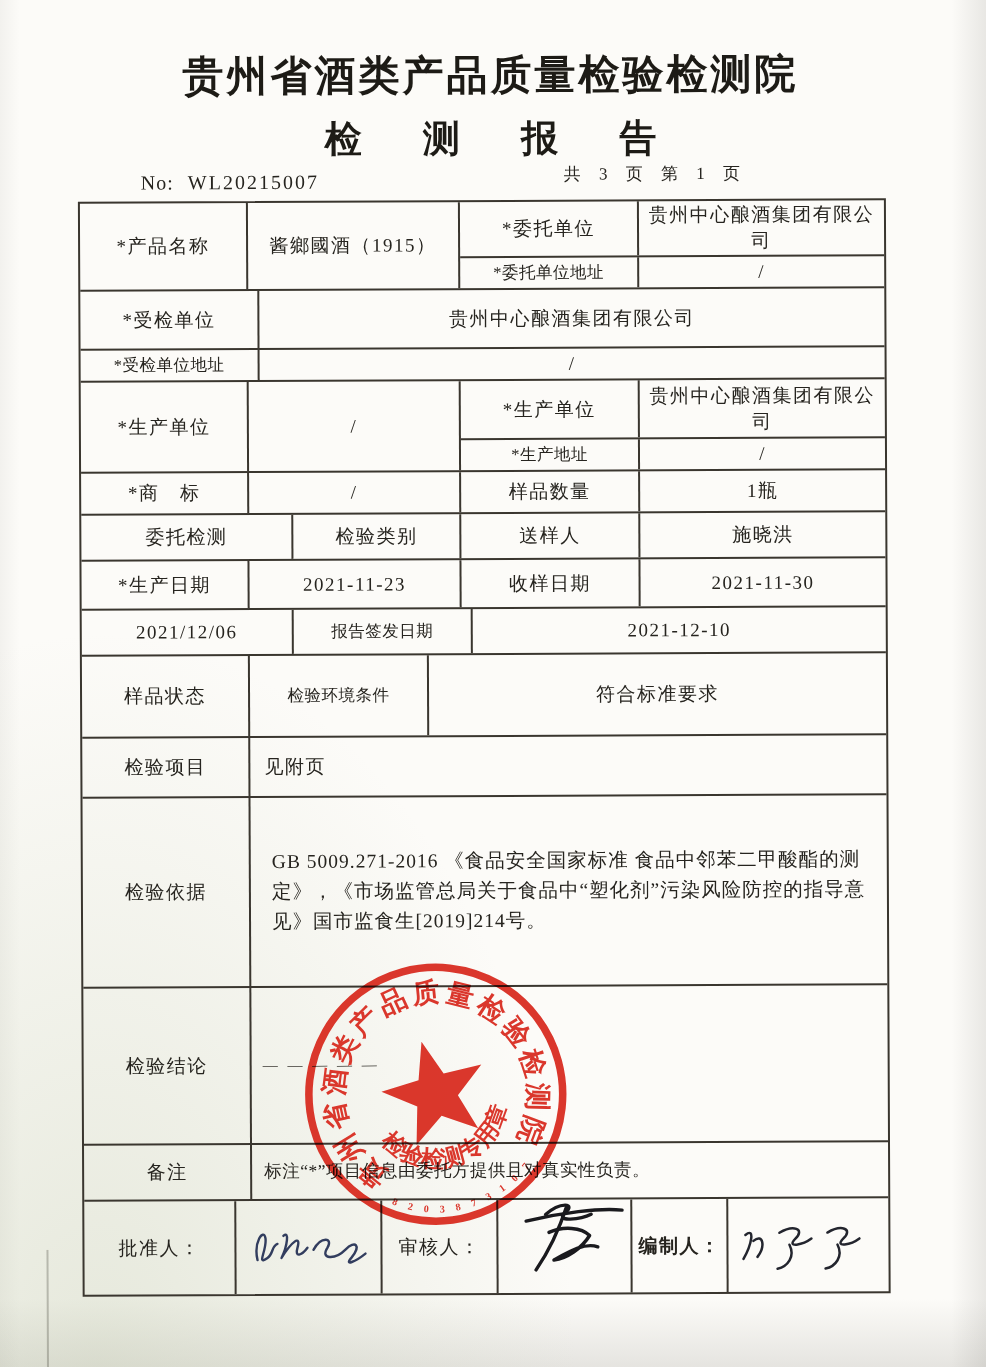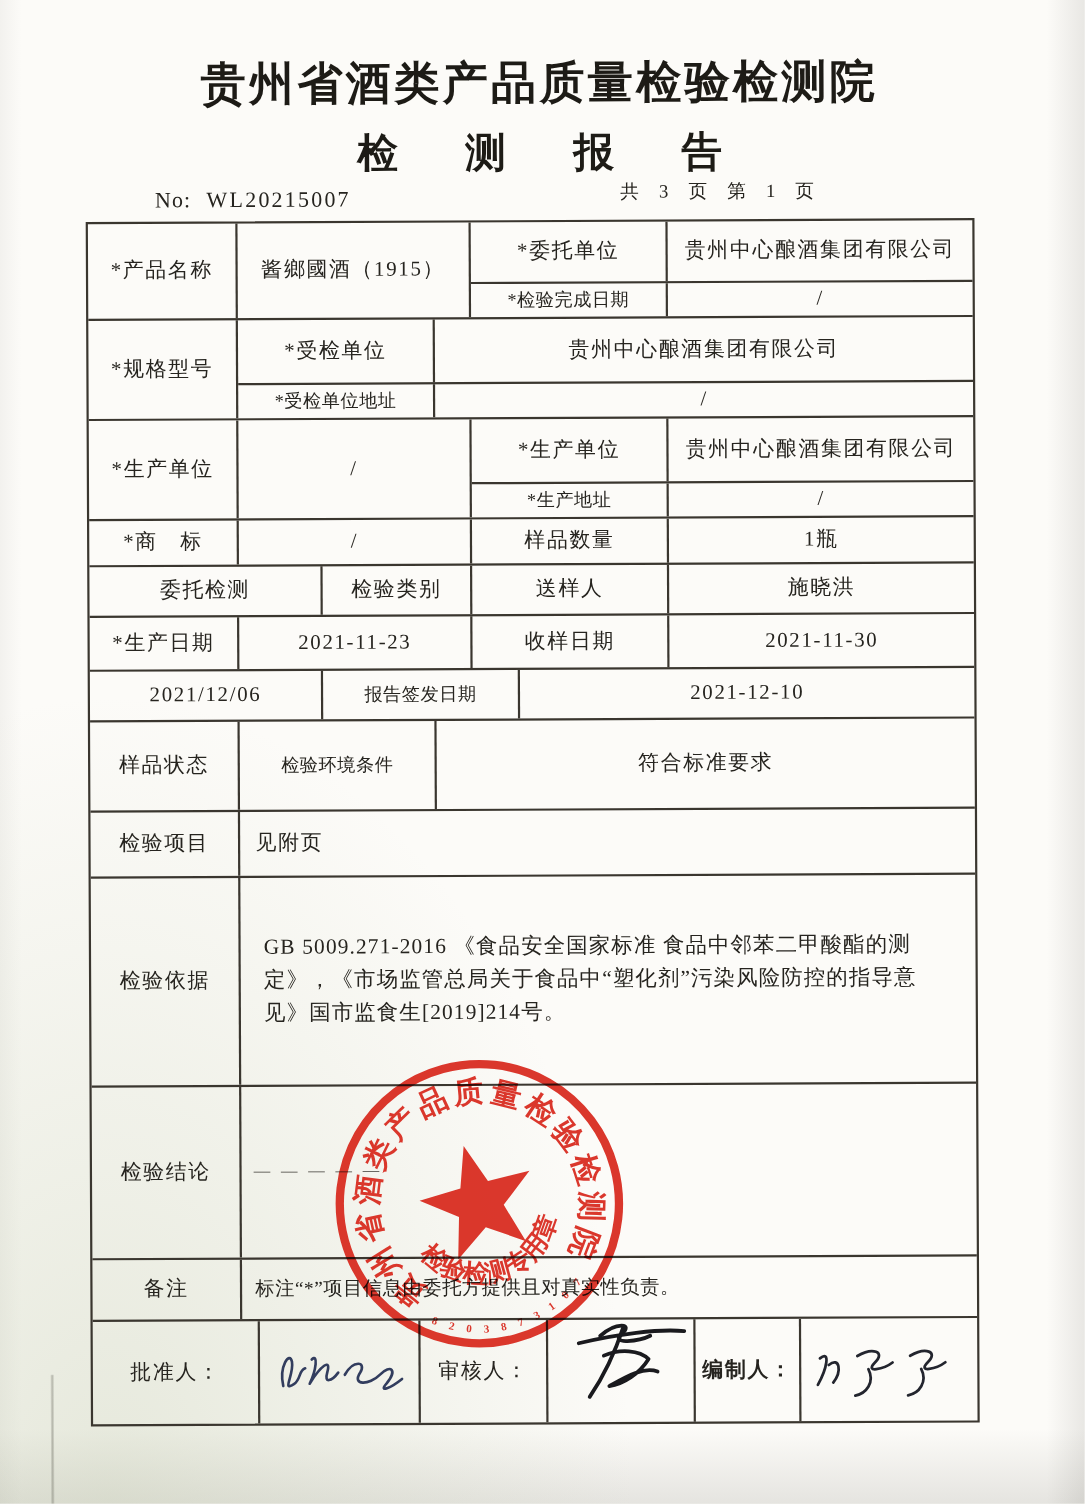--- a/index.html
+++ b/index.html
@@ -56,21 +56,21 @@
     background:transparent;
   }
   .band{display:flex;border-bottom:2px solid var(--line);box-sizing:border-box;flex:0 0 auto;}
   .band:last-child{border-bottom:none;flex:1 1 auto;}
   .c{
     display:flex;align-items:center;justify-content:center;
     text-align:center;box-sizing:border-box;
     font-size:19px;letter-spacing:1.5px;line-height:1.35;
     padding:2px 5px;
   }
-  .c1{width:136px;border-right:2px solid var(--line);flex:0 0 auto;}
+  .c1{width:168px;border-right:2px solid var(--line);flex:0 0 auto;}
   .c2{width:212px;border-right:2px solid var(--line);flex:0 0 auto;}
   .c3{width:179px;border-right:2px solid var(--line);flex:0 0 auto;}
   .c4{flex:1 1 auto;}
   .rstack{flex:1 1 auto;display:flex;flex-direction:column;}
   .rstack .sub{display:flex;box-sizing:border-box;}
   .rstack .sub + .sub{border-top:2px solid var(--line);}
   .sm{font-size:16.5px;letter-spacing:.5px;}
   .left{justify-content:flex-start;text-align:left;}
   .wide-val{flex:1 1 auto;}
   .basis-text{
@@ -116,28 +116,27 @@
 
     <div class="band" style="height:88px">
       <div class="c c1">*产品名称</div>
       <div class="c c2">酱鄉國酒（1915）</div>
       <div class="rstack">
         <div class="sub" style="height:54px">
           <div class="c c3">*委托单位</div>
           <div class="c c4">贵州中心酿酒集团有限公司</div>
         </div>
         <div class="sub" style="flex:1">
-          <div class="c c3 sm">*检验完成日期</div>
+          <div class="c c3 sm">*委托单位地址</div>
           <div class="c c4">/</div>
         </div>
       </div>
     </div>
 
     <div class="band" style="height:91px">
-      <div class="c c1">*规格型号</div>
       <div class="rstack">
         <div class="sub" style="height:58px">
           <div class="c c3">*受检单位</div>
           <div class="c c4">贵州中心酿酒集团有限公司</div>
         </div>
         <div class="sub" style="flex:1">
           <div class="c c3 sm">*受检单位地址</div>
           <div class="c c4">/</div>
         </div>
       </div>

